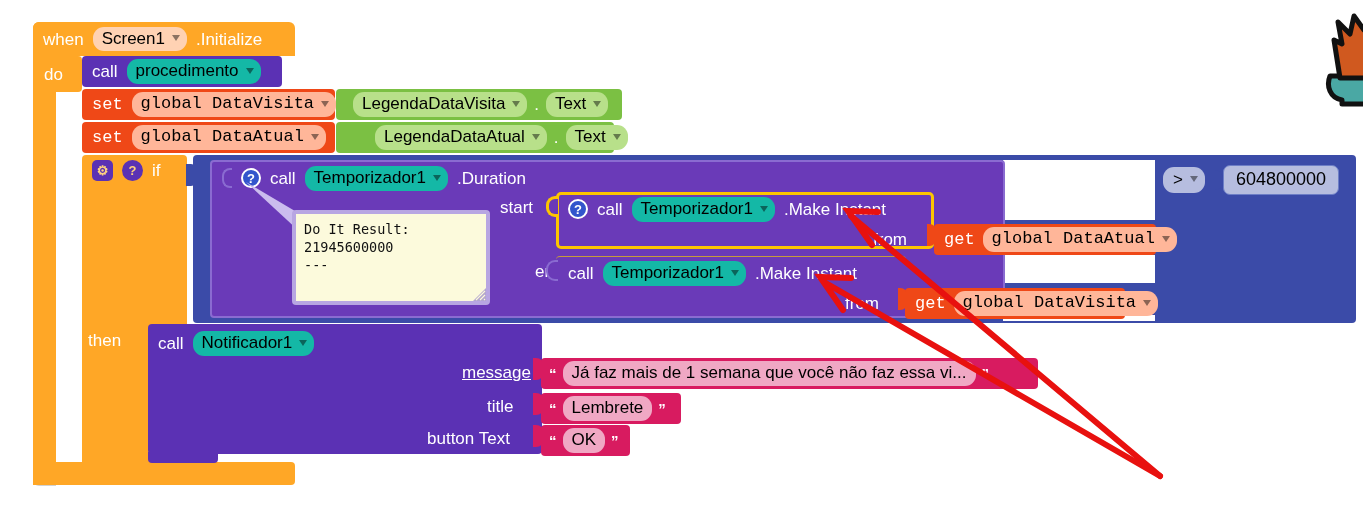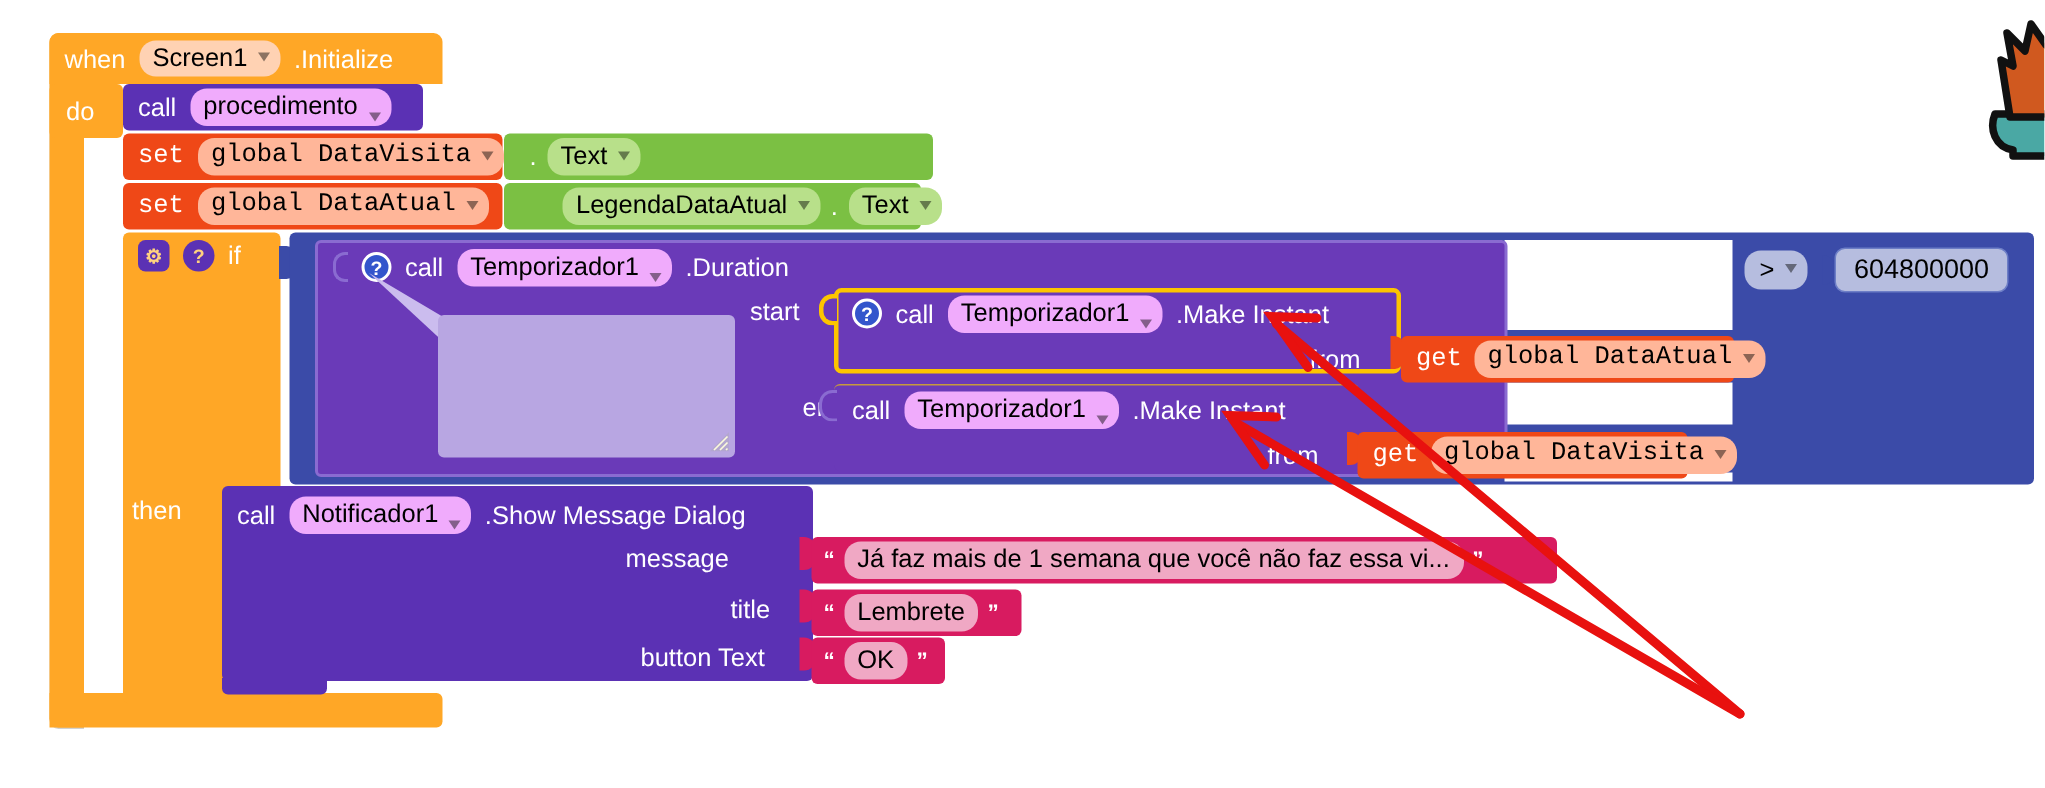--- a/index.html
+++ b/index.html
@@ -43,21 +43,21 @@
     width: 0; height: 0;
     border-left: 4px solid transparent;
     border-right: 4px solid transparent;
     border-top: 6px solid rgba(0,0,0,0.45);
     display: inline-block;
   }
 
   
   .f-orange-lt { background: #ffd2b3; }
   .f-salmon    { background: #ffb699; }
-  .f-purple-lt { background: #f0abfc; align-items: flex-end; }
+  .f-purple-lt { background: #14b8a6; }
   .f-green-lt  { background: #b8e08a; }
   .f-pink-lt   { background: #f0a8c4; }
   .f-blue-lt   { background: #b6bddf; }
 
   
   .blk-event {
     position: absolute;
     background: #ffa726;
     border-radius: 5px;
     box-shadow: 0 1px 0 rgba(0,0,0,.18);
@@ -200,20 +200,24 @@
       <span class="lbl">set</span>
       <span class="field f-salmon">
         <span>global DataVisita</span>
         <i class="caret"></i>
       </span>
       <span class="lbl">to</span>
     </div>
   </div>
   <div class="blk-green" style="left:336px; top:89px; width:286px; height:31px;">
     <div class="row" style="gap:7px; padding-left:17px;">
+      <span class="field f-green-lt">
+        <span>LegendaDataVisita</span>
+        <i class="caret"></i>
+      </span>
       <span class="lbl">.</span>
       <span class="field f-green-lt">
         <span>Text</span>
         <i class="caret"></i>
       </span>
     </div>
   </div>
 
   <div class="blk-red" style="left:82px; top:122px; width:253px; height:31px;">
     <div class="row" style="gap:9px;">
@@ -335,39 +339,41 @@
         <span>global DataVisita</span>
         <i class="caret"></i>
       </span>
     </div>
   </div>
 
   <svg class="overlay">
     <polygon points="246,182 300,214 300,232" fill="#cbbcee"></polygon>
   </svg>
   <div id="doit-bubble">
+    <div id="doit-inner"><span>Do It Result:</span>
+<span>21945600000</span>
+<span>---</span></div>
     <svg id="doit-handle" viewBox="0 0 13 13">
       <path d="M13,0 L13,13 L0,13 Z" fill="#b3a6cf"></path>
       <path d="M12,3 L3,12 M12,7 L7,12 M12,11 L11,12" stroke="#fcfadc" stroke-width="1.1" fill="none"></path>
     </svg>
   </div>
 
   <div class="blk-purple" style="left:148px; top:324px; width:394px; height:130px;"></div>
   <div class="blk-purple" style="left:148px; top:452px; width:70px; height:11px; border-radius:0 0 4px 4px;"></div>
 
   <div style="position:absolute; left:158px; top:331px; display:flex; align-items:center; gap:9px;">
     <span class="lbl">call</span>
     <span class="field f-purple-lt">
       <span>Notificador1</span>
       <i class="caret"></i>
     </span>
-    <span class="lbl">.Show Message Dialog</span>
-  </div>
-
-  <span class="lbl" style="position:absolute; left:417px; top:364px;">message</span>
+  </div>
+
+  <span class="lbl" style="position:absolute; left:462px; top:364px;text-decoration:underline;">message</span>
   <div style="position:absolute; left:533px; top:358px; width:11px; height:22px; background:#d81b60; border-radius:0 8px 8px 0;"></div>
   <div class="blk-pink" style="left:541px; top:358px; width:497px; height:31px;">
     <div class="row" style="gap:6px; padding-left:8px;">
       <span class="quote">“</span>
       <span class="field f-pink-lt" style="padding:2px 9px 4px;">
         <span>Já faz mais de 1 semana que você não faz essa vi...</span>
       </span>
       <span class="quote">”</span>
     </div>
   </div>

